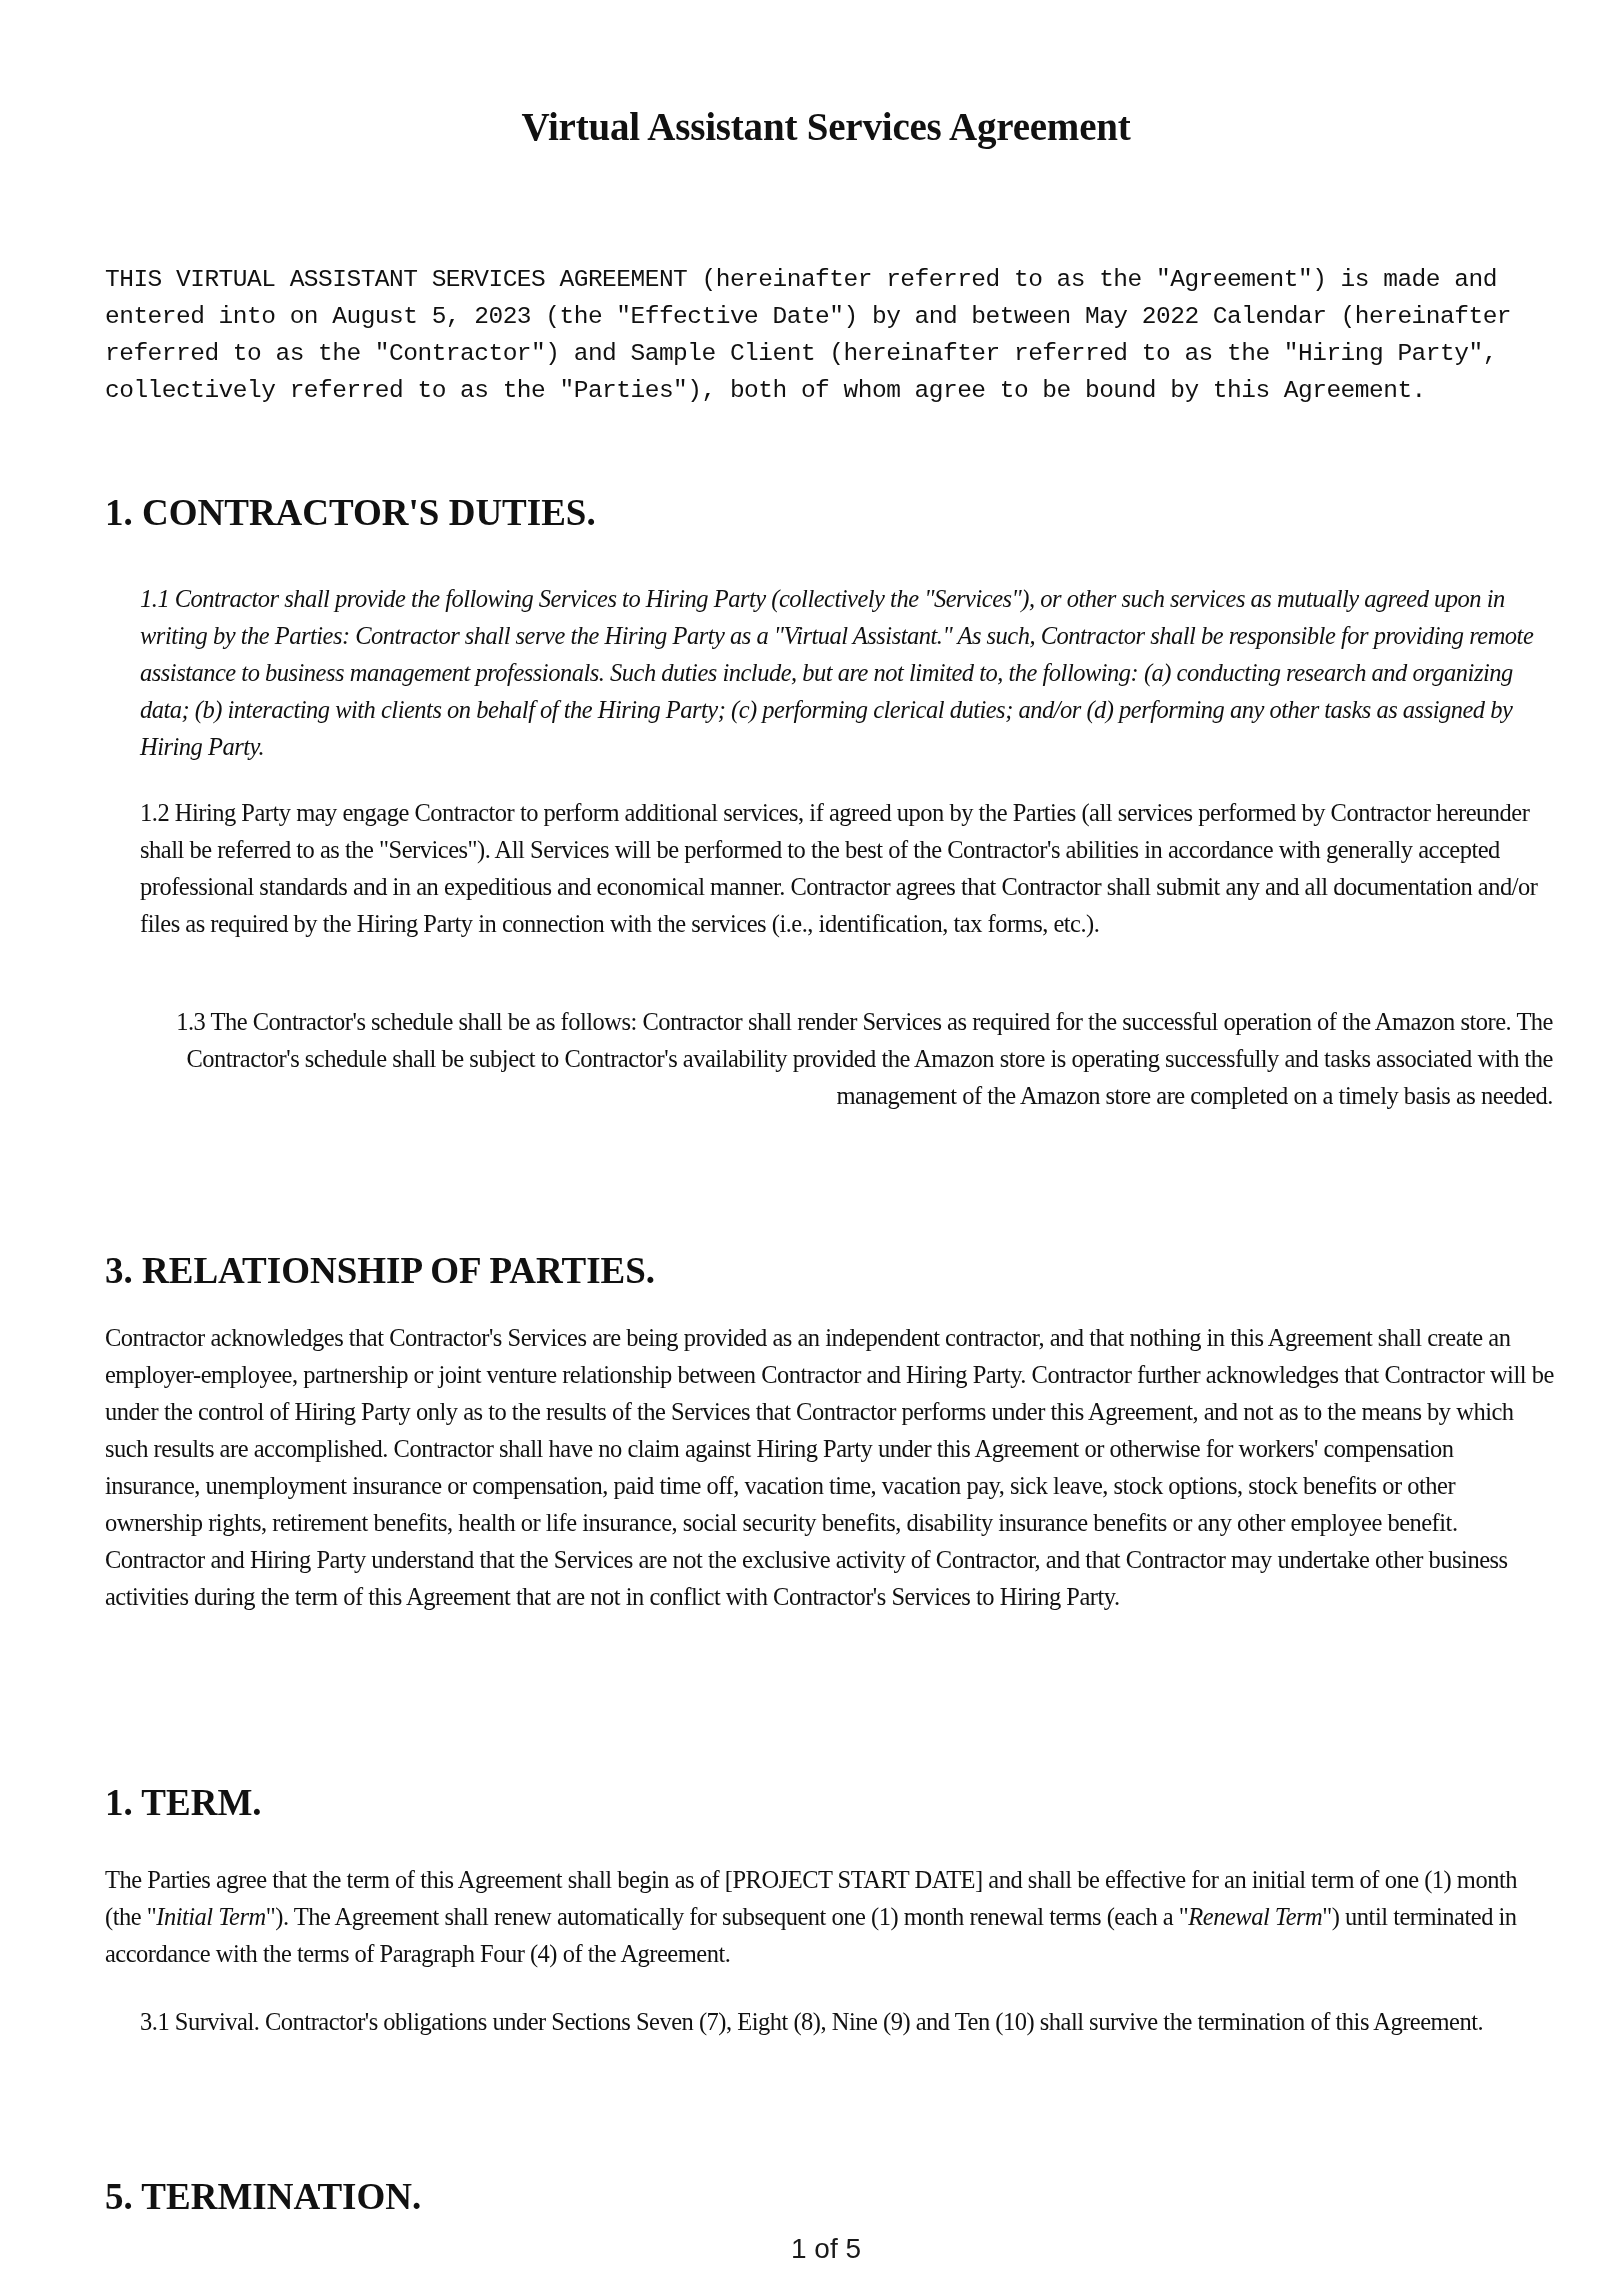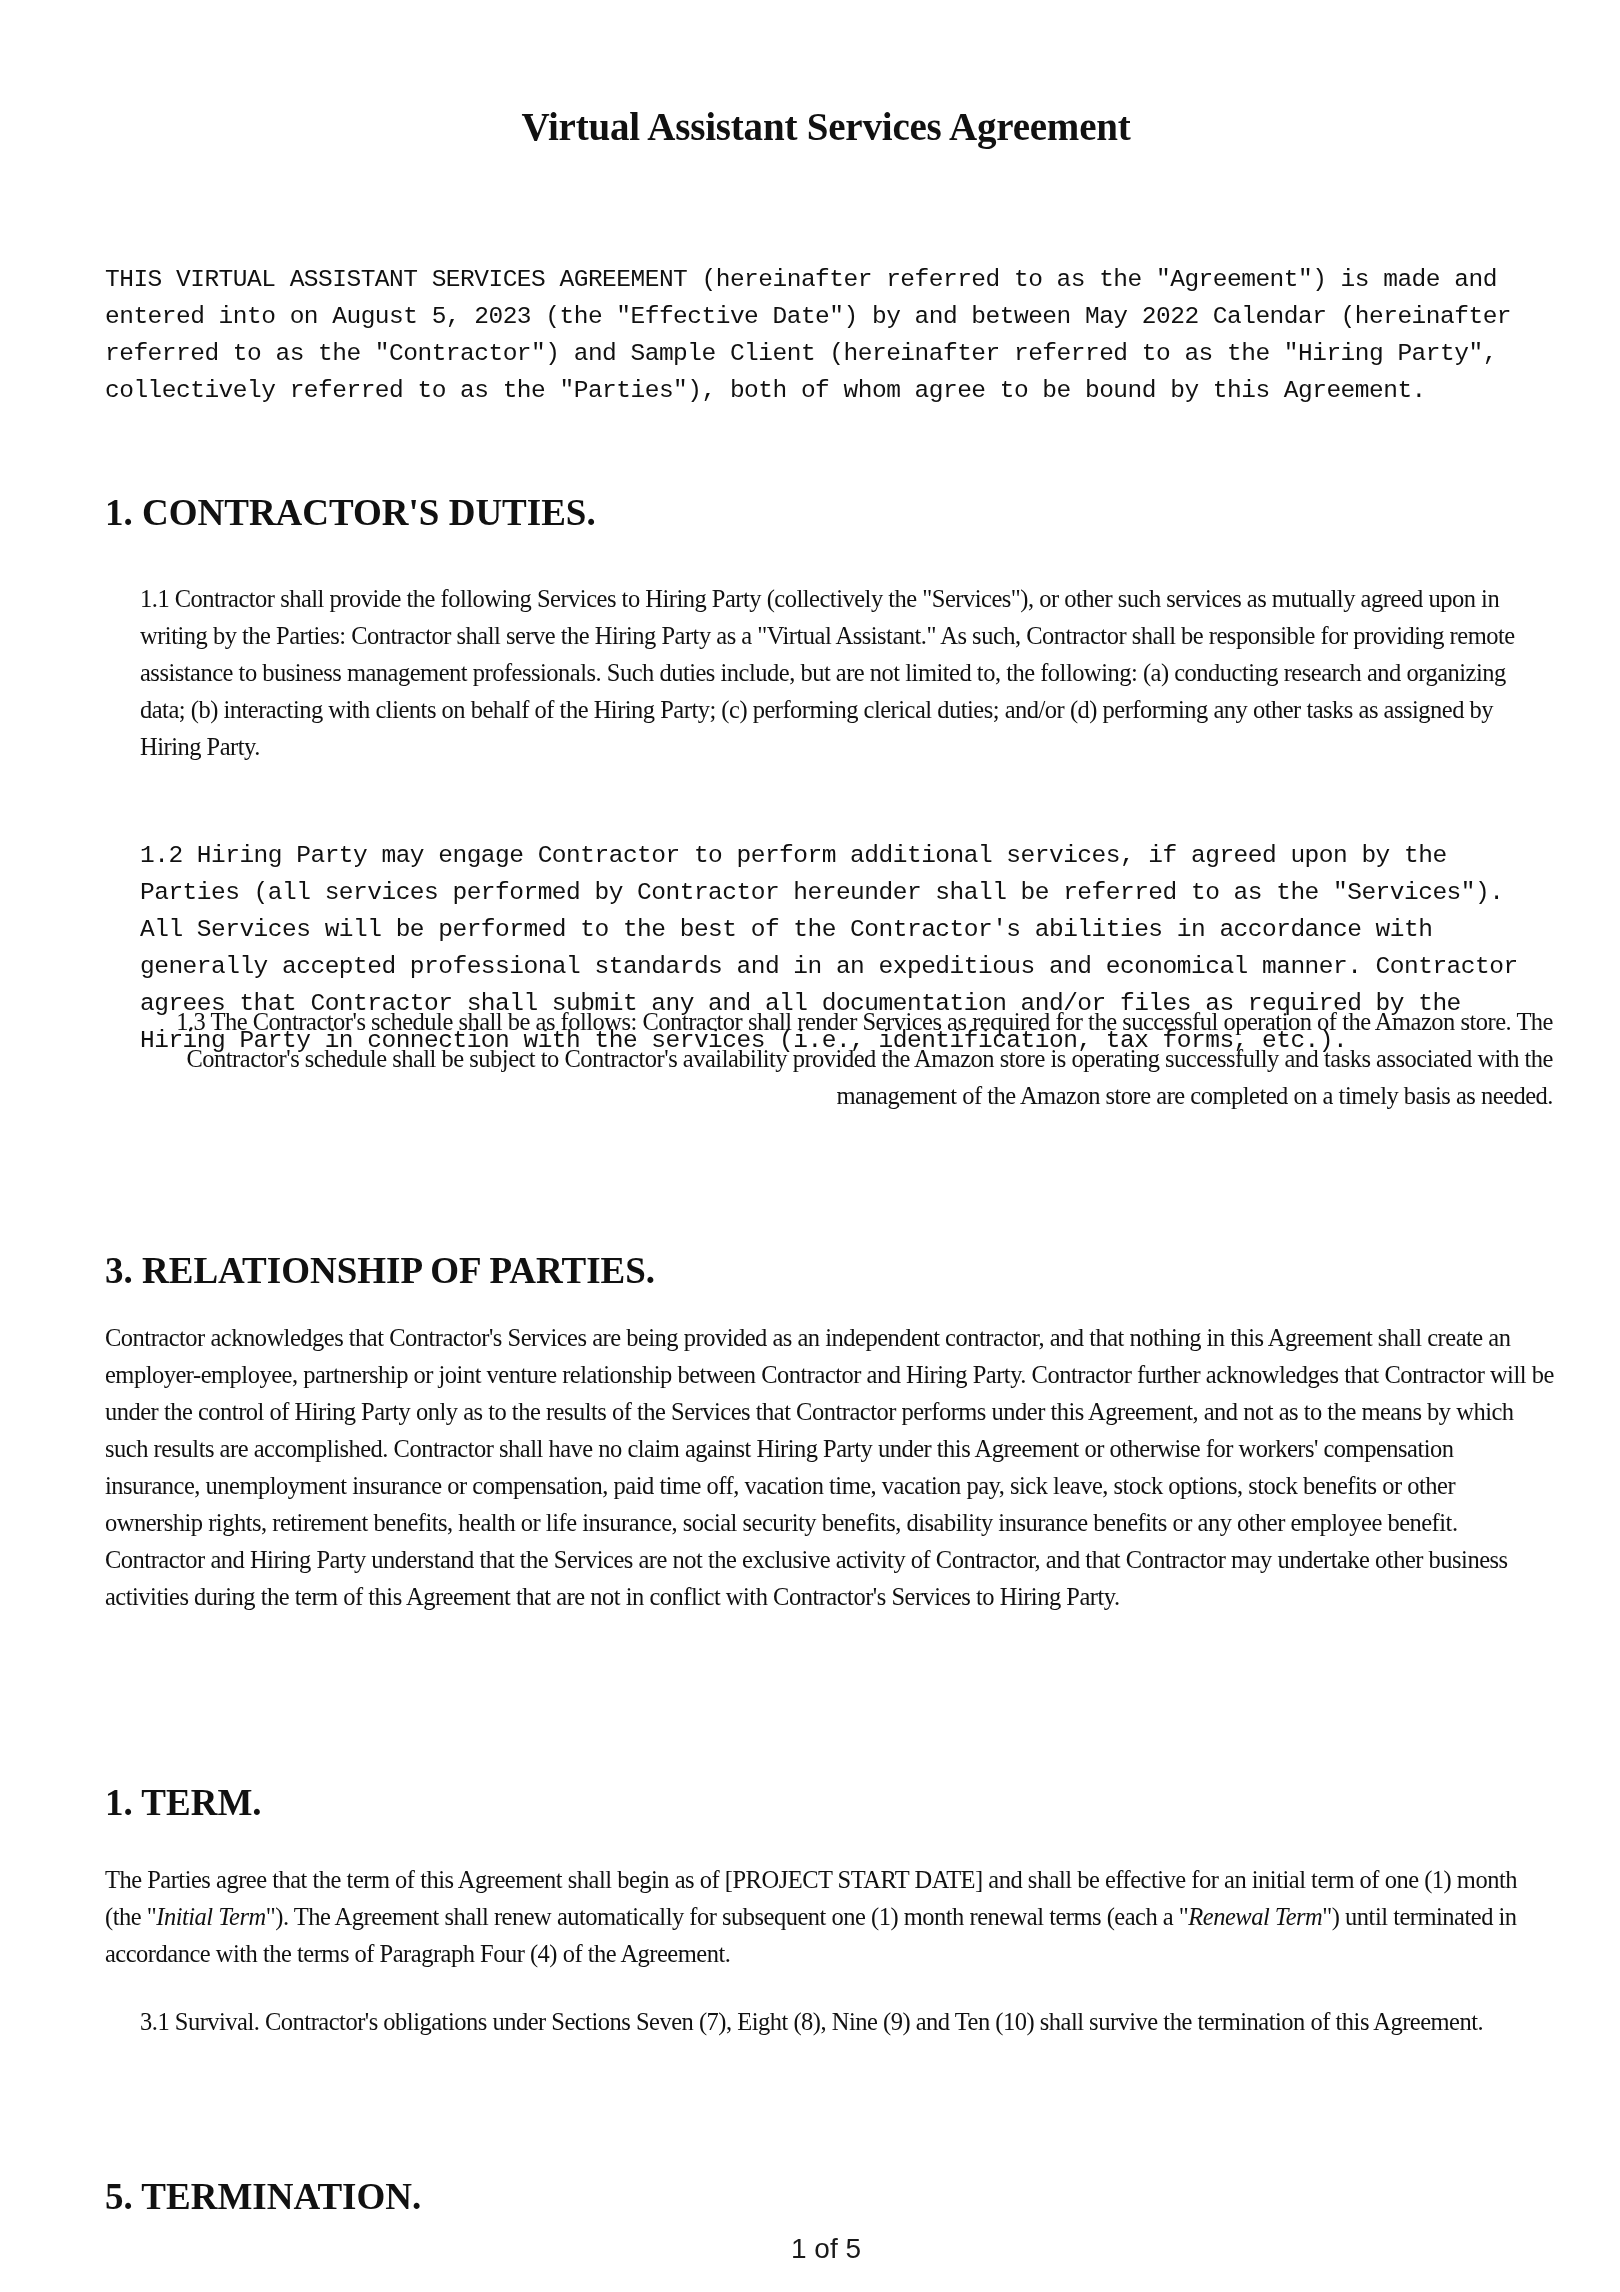--- a/index.html
+++ b/index.html
@@ -47,22 +47,22 @@
   .sec-heading {
     left: 89px;
     width: 1449px;
     font-size: 37px;
     line-height: 41px;
     font-weight: 700;
     letter-spacing: 0;
   }
   .h-1 { top: 476px; }
   .intro { top: 245px; font-family: Liberation Mono, monospace; }
-  .p-1-1 { top: 564px; }
-  .p-1-2 { top: 821px; font-family: Liberation Mono, monospace; }
+  .p-1-1 { top: 564px; font-style: italic; }
+  .p-1-2 { top: 778px; }
   .p-1-3 { top: 987px; text-align: right; }
   .h-2 { top: 1234px; }
   .p-2 { top: 1303px; }
   .h-3 { top: 1766px; }
   .p-3 { top: 1845px; }
   .p-3-1 { top: 1987px; }
   .h-4 { top: 2160px; }
   .page-footer {
     top: 2216px;
     left: 0;

